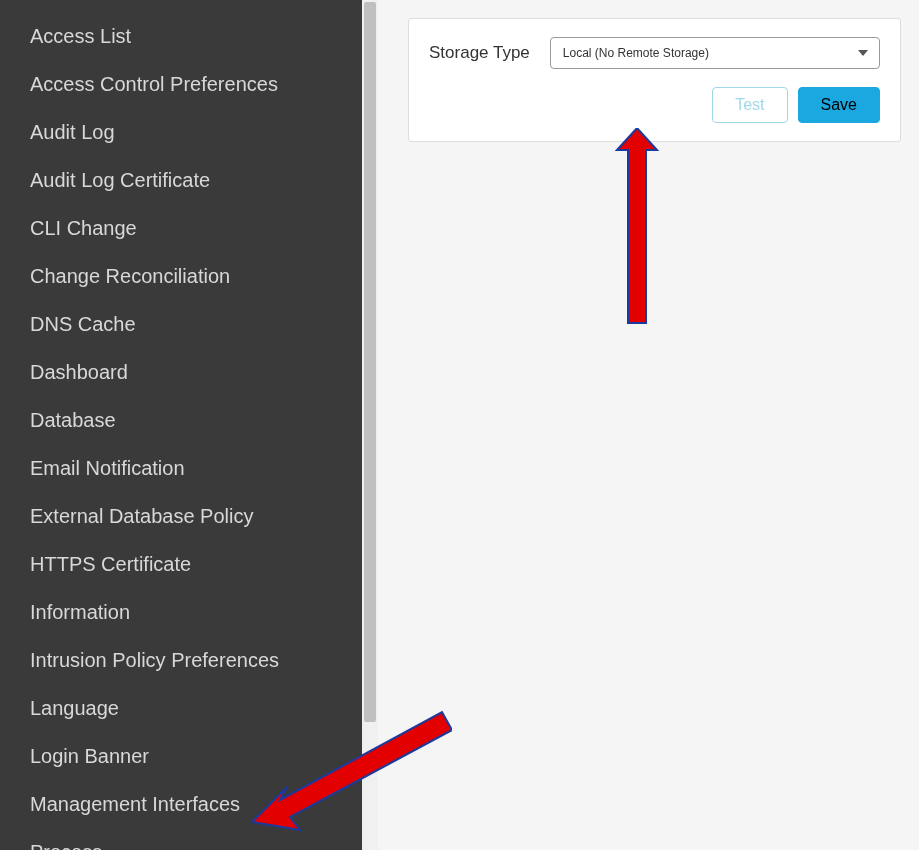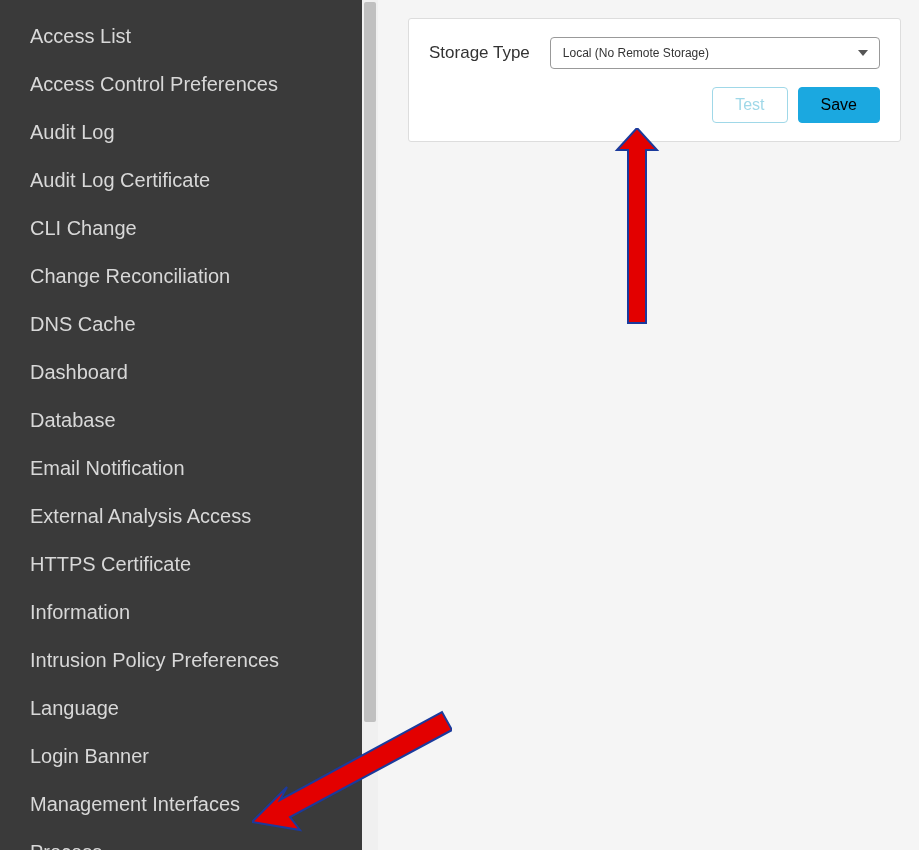--- a/index.html
+++ b/index.html
@@ -143,21 +143,21 @@
         <div class="sidebar-item"><span>Access List</span></div>
         <div class="sidebar-item"><span>Access Control Preferences</span></div>
         <div class="sidebar-item"><span>Audit Log</span></div>
         <div class="sidebar-item"><span>Audit Log Certificate</span></div>
         <div class="sidebar-item"><span>CLI Change</span></div>
         <div class="sidebar-item"><span>Change Reconciliation</span></div>
         <div class="sidebar-item"><span>DNS Cache</span></div>
         <div class="sidebar-item"><span>Dashboard</span></div>
         <div class="sidebar-item"><span>Database</span></div>
         <div class="sidebar-item"><span>Email Notification</span></div>
-        <div class="sidebar-item"><span>External Analysis Access</span></div>
+        <div class="sidebar-item"><span>External Database Policy</span></div>
         <div class="sidebar-item"><span>HTTPS Certificate</span></div>
         <div class="sidebar-item"><span>Information</span></div>
         <div class="sidebar-item"><span>Intrusion Policy Preferences</span></div>
         <div class="sidebar-item"><span>Language</span></div>
         <div class="sidebar-item"><span>Login Banner</span></div>
         <div class="sidebar-item"><span>Management Interfaces</span></div>
         <div class="sidebar-item"><span>Process</span></div>
         <div class="sidebar-item"></div>
       </div>
     <div class="scrollbar">

